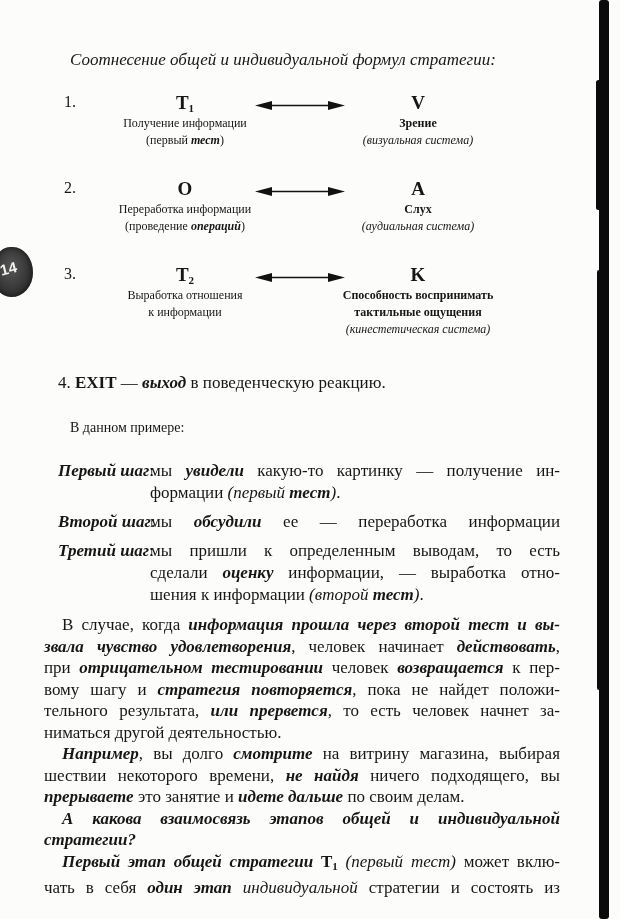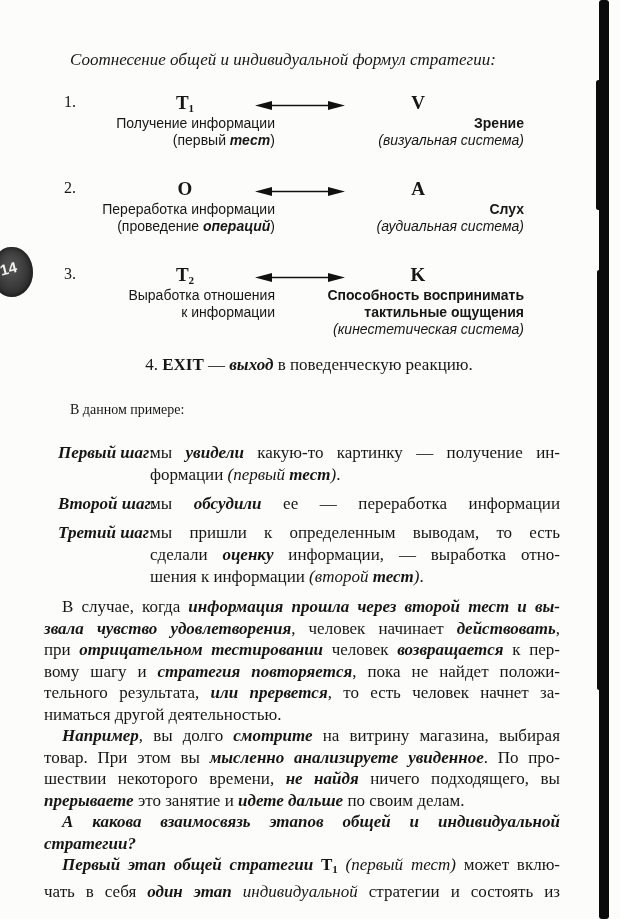--- a/index.html
+++ b/index.html
@@ -28,25 +28,25 @@
   .fi{font-style:italic;}
   .fs{font-size:11px;vertical-align:-3px;}
   .title{font-size:17px;line-height:22px;padding-left:26px;}
   
   #diagram{margin-top:20px;}
   .dg-row{position:relative;margin-bottom:28px;}
   .dg-num{position:absolute;left:20px;top:2px;font-size:16px;}
   .dg-left{position:absolute;left:51px;top:0;width:180px;text-align:center;}
   .dg-right{position:absolute;left:268px;top:0;width:212px;text-align:center;}
   .dg-sym{font-size:19px;line-height:24px;height:24px;}
-  .dg-line{font-family:Liberation Sans, sans-serif;font-size:14px;line-height:17px;text-align:right;}
+  .dg-line{font-family:Liberation Serif, serif;font-size:12px;line-height:17px;}
   .dg-arrow{position:absolute;left:210px;top:7px;width:92px;height:13px;}
   .dg-row:nth-child(3){margin-bottom:0;} 
   
-  .exit-line{margin-top:16px;font-size:17px;line-height:22px;padding-left:14px;text-align:center;}
+  .exit-line{margin-top:34px;font-size:17px;line-height:22px;padding-left:14px;}
   .intro{margin-top:23px;font-size:14px;line-height:22px;padding-left:26px;}
   
   #steps{margin-top:21px;}
   .step{position:relative;padding-left:106px;margin-bottom:7px;font-size:17px;}
   .step-label{position:absolute;left:14px;top:0;line-height:22px;white-space:nowrap;}
   .line{line-height:22px;text-align:justify;text-align-last:justify;}
   .line.last{text-align-last:left;}
   
   #paragraphs{margin-top:8px;font-size:17px;}
   .para .line{line-height:21.5px;}
@@ -145,21 +145,20 @@
         <div class="para">
           <div class="line first"><span>В случае, когда </span><span class="fb fi">информация прошла через второй тест и вы-</span></div>
           <div class="line"><span class="fb fi">звала чувство удовлетворения</span><span>, человек начинает </span><span class="fb fi">действовать</span><span>,</span></div>
           <div class="line"><span>при </span><span class="fb fi">отрицательном тестировании</span><span> человек </span><span class="fb fi">возвращается</span><span> к пер-</span></div>
           <div class="line"><span>вому шагу и </span><span class="fb fi">стратегия повторяется</span><span>, пока не найдет положи-</span></div>
           <div class="line"><span>тельного результата, </span><span class="fb fi">или прервется</span><span>, то есть человек начнет за-</span></div>
           <div class="line last"><span>ниматься другой деятельностью.</span></div>
         </div>
         <div class="para">
           <div class="line first"><span class="fb fi">Например</span><span>, вы долго </span><span class="fb fi">смотрите</span><span> на витрину магазина, выбирая</span></div>
-          <div class="line"><span>товар. При этом вы </span><span class="fb fi">мысленно анализируете увиденное</span><span>. По про-</span></div>
           <div class="line"><span>шествии некоторого времени, </span><span class="fb fi">не найдя</span><span> ничего подходящего, вы</span></div>
           <div class="line last"><span class="fb fi">прерываете</span><span> это занятие и </span><span class="fb fi">идете дальше</span><span> по своим делам.</span></div>
         </div>
         <div class="para">
           <div class="line first last"><span class="fb fi">А какова взаимосвязь этапов общей и индивидуальной стратегии?</span></div>
         </div>
         <div class="para">
           <div class="line first"><span class="fb fi">Первый этап общей стратегии </span><span class="fb">T</span><span class="fb fs">1</span><span> </span><span class="fi">(первый тест)</span><span> может вклю-</span></div>
           <div class="line"><span>чать в себя </span><span class="fb fi">один этап</span><span> </span><span class="fi">индивидуальной</span><span> стратегии и состоять из</span></div>
         </div>

